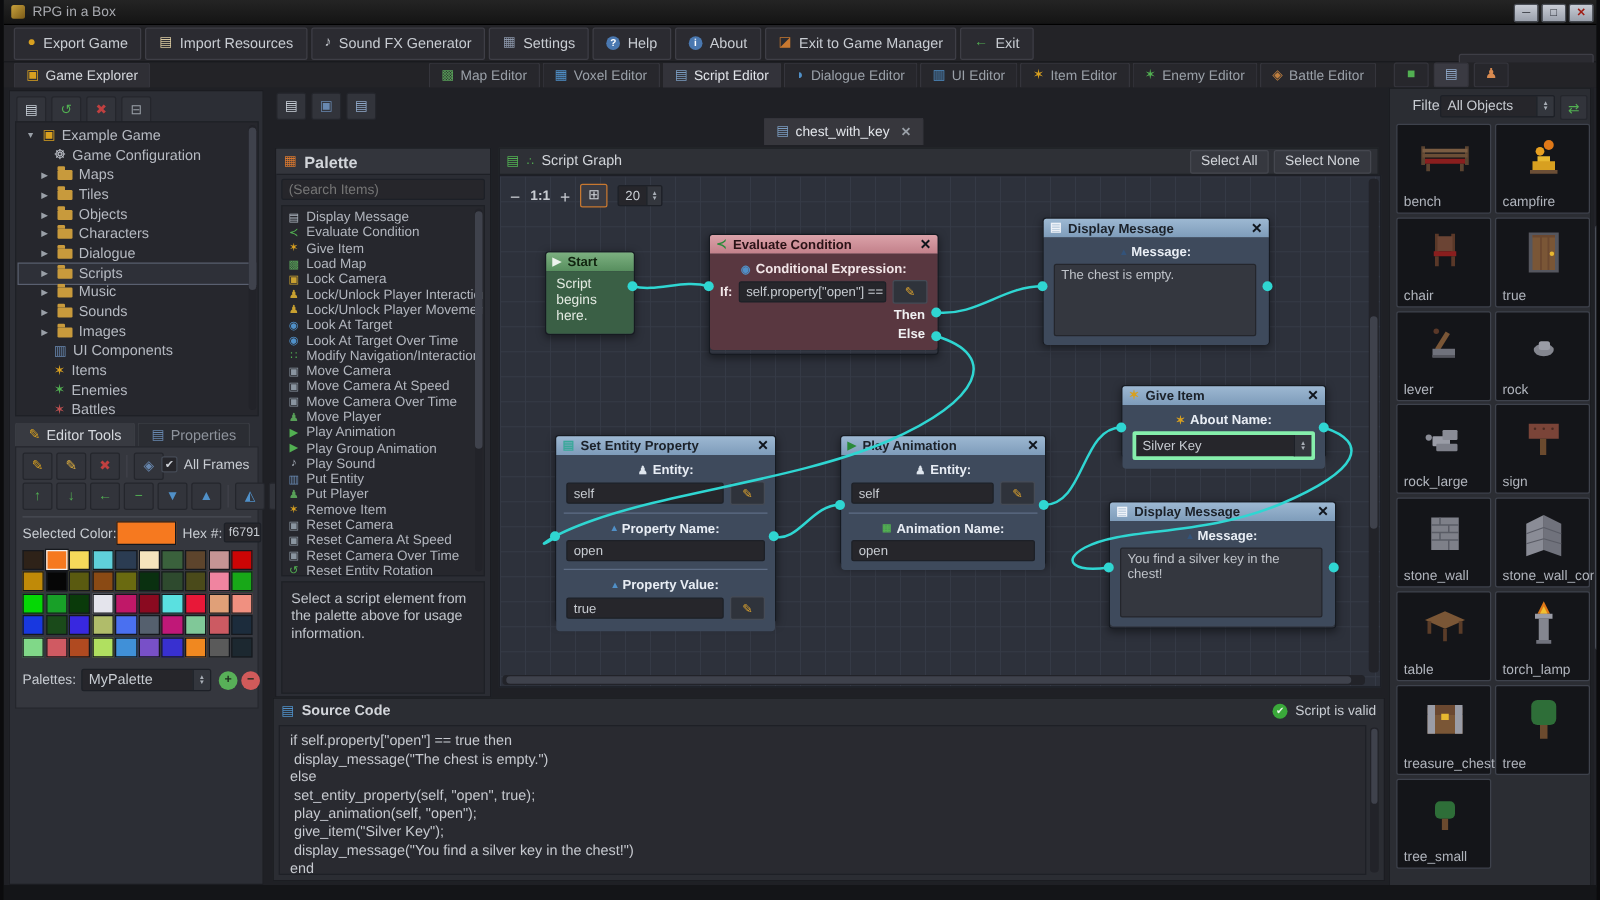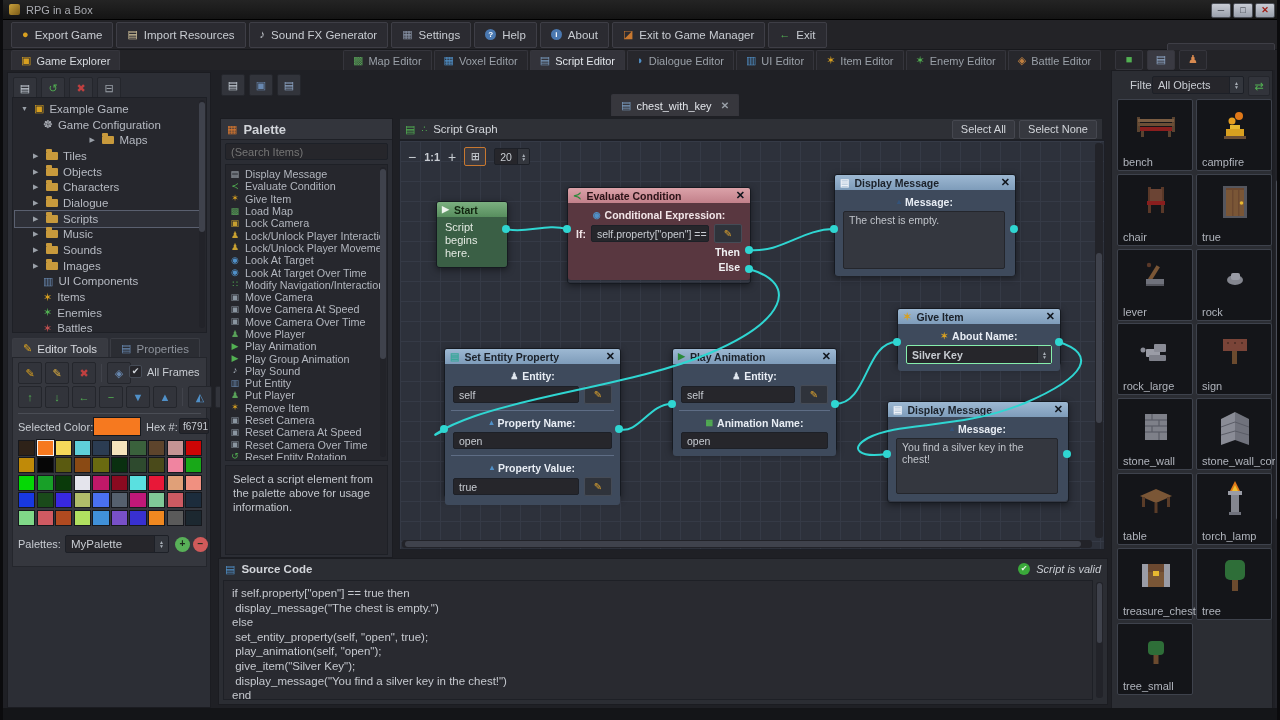--- a/index.html
+++ b/index.html
@@ -83,22 +83,22 @@
   .fl{display:flex;justify-content:center;align-items:center;gap:4px;font-size:10.5px;font-weight:bold;color:#e8edf4;margin:2px 0 3px;}
   .node.pink .fl{color:#f2e6e8;}
   .frow{display:flex;align-items:center;gap:5px;margin:2px 0;}
   .n-input{height:17px;line-height:16px;font-size:10.5px;flex:1;}
   .edit-btn{width:26px;height:17px;background:#2f333b;border:1px solid #454b56;border-radius:2px;flex:none;
             display:flex;align-items:center;justify-content:center;font-size:10px;color:#dca22e;}
   .ta{background:#34373f;border:1px solid #24262c;border-radius:2px;color:#c0c4ca;font-size:10.5px;
       padding:2px 5px;box-sizing:border-box;}
   .ndiv{height:1px;background:#5e6d85;margin:6px -2px;}
   .branch-lbl{text-align:right;font-size:10.5px;font-weight:bold;color:#f0f0f2;margin:3px 2px 0 0;}
-  .n-select{height:17px;display:flex;align-items:center;background:#26262b;border:1px solid #86efac;border-radius:2px;
-            font-size:10.5px;color:#c8ccd2;font-weight:bold;}
+  .n-select{height:17px;display:flex;align-items:center;background:#26262b;border:3px solid #86efac;border-radius:2px;
+            font-size:10.5px;color:#c8ccd2;}
   .n-select .txt{flex:1;padding:0 5px;}
   
   .code-line{white-space:pre;font-size:11.5px;line-height:14.6px;color:#c6c9cf;}
   
   .obj-card{position:absolute;width:76px;height:72px;background:#141519;border:1px solid #3e424c;border-radius:2px;box-sizing:border-box;}
   .obj-card svg{position:absolute;left:14px;top:4px;}
   .obj-label{position:absolute;left:5px;bottom:2px;font-size:11px;color:#b0b4bc;}
 </style>
 </head>
 <body>
@@ -221,21 +221,21 @@
       <div>
           <div class="tree-item" style="padding-left: 6px;">
             <span class="exp">▼</span>
             <span class="gi" style="color: rgb(216, 160, 32);">▣</span>
             <span>Example Game</span>
           </div>
           <div class="tree-item" style="padding-left: 28px;">
             <span class="gi" style="color: rgb(192, 196, 204);">☸</span>
             <span>Game Configuration</span>
           </div>
-          <div class="tree-item" style="padding-left: 18px; justify-content: center;">
+          <div class="tree-item" style="padding-left: 18px;">
             <span class="exp">▶</span>
             <span class="folder"></span>
             <span>Maps</span>
           </div>
           <div class="tree-item" style="padding-left: 18px;">
             <span class="exp">▶</span>
             <span class="folder"></span>
             <span>Tiles</span>
           </div>
           <div class="tree-item" style="padding-left: 18px;">
@@ -751,21 +751,21 @@
       <div class="scroll-thumb" style="left:1px;top:110px;width:6px;height:170px;"></div>
     </div>
   </div>
 
   <div class="abs panel" style="left:215px;top:558px;width:890px;height:147px;background:#2b2d33;">
     <div style="height:20px;display:flex;align-items:center;gap:6px;padding:0 6px;">
       <span class="gi" style="color:#5090c8">▤</span>
       <span style="font-size:11.5px;font-weight:bold;color:#d2d5da;">Source Code</span>
       <span style="margin-left:auto;display:flex;align-items:center;gap:6px;">
         <span style="width:12px;height:12px;border-radius:50%;background:#3aa83a;color:#eaf6ea;font-size:8px;line-height:12px;text-align:center;">✔</span>
-        <span style="font-size:11px;color:#c8ccd2;font-style:italic;">Script is valid</span>
+        <span style="font-size:11px;color:#c8ccd2;">Script is valid</span>
       </span>
     </div>
     <div class="abs box" style="left:4px;top:21px;width:870px;height:120px;padding:5px 8px;background:#292a30;">
       <div>
           <div class="code-line">if self.property["open"] == true then</div>
           <div class="code-line"> display_message("The chest is empty.")</div>
           <div class="code-line">else</div>
           <div class="code-line"> set_entity_property(self, "open", true);</div>
           <div class="code-line"> play_animation(self, "open");</div>
           <div class="code-line"> give_item("Silver Key");</div>

